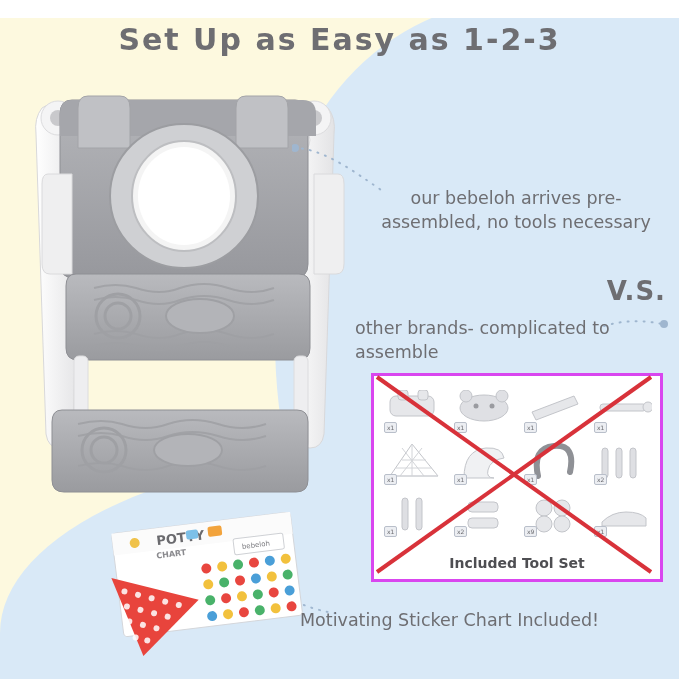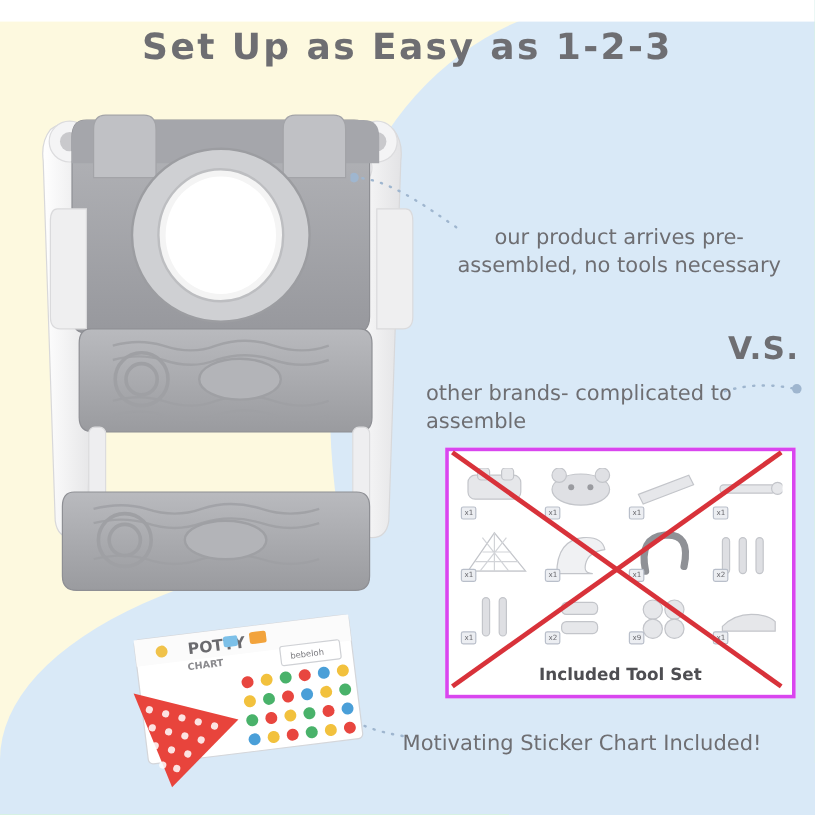--- a/index.html
+++ b/index.html
@@ -111,21 +111,20 @@
     font-size: 17.5px;
     line-height: 24px;
     color: #6e6e72;
     z-index: 30;
   }
   .callout-3 {
     position: absolute;
     left: 300px;
     top: 608px;
     width: 370px;
-    text-align: center;
     font-size: 17.5px;
     line-height: 24px;
     color: #6e6e72;
     z-index: 30;
   }
 
   
   .dots { position: absolute; z-index: 25; }
 
   
@@ -271,21 +270,21 @@
       <circle cx="76" cy="372" r="22" fill="none" stroke="#9fa0a4" stroke-width="3"></circle>
       <circle cx="76" cy="372" r="13" fill="none" stroke="#9fa0a4" stroke-width="3"></circle>
       <ellipse cx="160" cy="372" rx="34" ry="16" fill="#b3b4b8" stroke="#9fa0a4" stroke-width="2"></ellipse>
     </svg>
   </div>
 
   <svg class="dots" style="left:292px;top:140px;width:110px;height:70px;">
     <path d="M2 8 C 30 8, 60 30, 92 52" stroke="#9fb6cf" stroke-width="2" fill="none" stroke-dasharray="1 7" stroke-linecap="round"></path>
     <circle cx="3" cy="8" r="4" fill="#9fb6cf"></circle>
   </svg>
-  <div class="callout-1">our product arrives pre-assembled, no tools necessary</div>
+  <div class="callout-1">our bebeloh arrives pre-assembled, no tools necessary</div>
 
   <div class="vs">V.S.</div>
 
   <div class="callout-2">other brands- complicated to assemble</div>
   <svg class="dots" style="left:600px;top:314px;width:70px;height:22px;">
     <path d="M4 12 C 24 6, 44 6, 62 10" stroke="#9fb6cf" stroke-width="2" fill="none" stroke-dasharray="1 7" stroke-linecap="round"></path>
     <circle cx="64" cy="10" r="4" fill="#9fb6cf"></circle>
   </svg>
 
   <div class="toolpanel">

